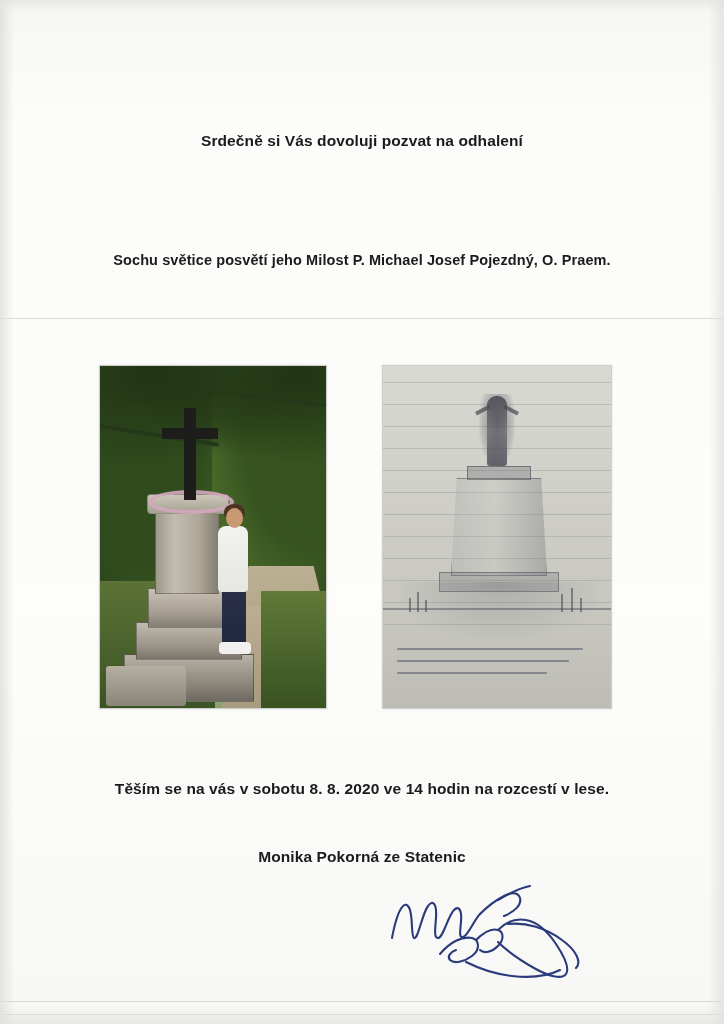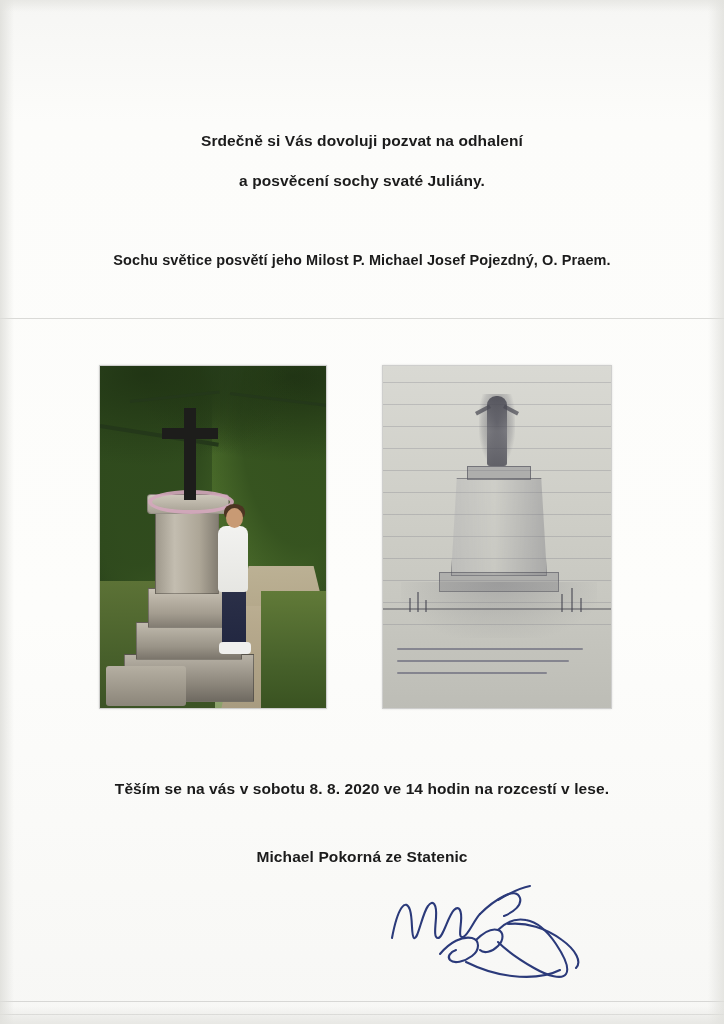--- a/index.html
+++ b/index.html
@@ -296,21 +296,20 @@
 
 <div class="page">
 
   <div class="paper-tint"></div>
 
   <div class="faint-line" style="left:0; right:0; top:318px; width:100%;"></div>
   <div class="faint-line" style="left:0; right:0; top:1001px; width:100%;"></div>
   <div class="faint-line" style="left:0; right:0; top:1014px; width:100%;"></div>
 
   <div class="text-block line-1">Srdečně si Vás dovoluji pozvat na odhalení</div>
-  <div class="text-block line-2">a posvěcení sochy svaté Juliány.</div>
   <div class="text-block line-3">Sochu světice posvětí jeho Milost P. Michael Josef Pojezdný, O. Praem.</div>
 
   <div class="photos">
 
     <div class="photo photo-left">
       <div class="ph-sky"></div>
       <div class="ph-trees-left"></div>
       <div class="ph-trees-right"></div>
       <div class="ph-canopy"></div>
       <div class="ph-branch" style="left:0px; top:58px; width:120px; height:4px; transform:rotate(9deg);"></div>
@@ -370,21 +369,21 @@
 
       <div class="dr-caption">
         <div class="dr-caption-line" style="top:4px; width:186px;"></div>
         <div class="dr-caption-line" style="top:16px; width:172px;"></div>
         <div class="dr-caption-line" style="top:28px; width:150px;"></div>
       </div>
     </div>
   </div>
 
   <div class="text-block line-4">Těším se na vás v sobotu 8. 8. 2020 ve 14 hodin na rozcestí v lese.</div>
-  <div class="text-block line-5">Michael Pokorná ze Statenic</div>
+  <div class="text-block line-5">Monika Pokorná ze Statenic</div>
 
   <div class="signature">
     <svg width="230" height="110" viewBox="0 0 230 110" fill="none" xmlns="http://www.w3.org/2000/svg" aria-hidden="true">
       <g stroke="#2b3a7a" stroke-width="2.1" fill="none" stroke-linecap="round" stroke-linejoin="round">
         <path d="M12 58 C 18 26, 26 18, 30 30 C 33 40, 31 56, 34 58 C 38 60, 42 34, 48 26 C 53 19, 57 24, 56 38 C 55 50, 54 58, 58 58 C 63 58, 68 36, 74 30 C 79 25, 82 30, 81 42 C 80 52, 79 58, 83 57 C 88 56, 94 40, 100 34"></path>
         <path d="M100 34 C 108 26, 116 20, 124 16 C 132 12, 138 12, 140 18 C 142 25, 134 32, 124 36"></path>
         <path d="M118 20 C 128 14, 140 8, 150 6"></path>
         <path d="M60 74 C 70 62, 82 56, 92 58 C 100 60, 100 70, 92 76 C 84 82, 74 84, 70 80 C 67 77, 70 72, 76 70"></path>
         <path d="M96 60 C 104 52, 112 48, 118 50 C 124 52, 124 60, 118 66 C 112 72, 104 74, 100 70"></path>
         <path d="M118 50 C 126 42, 136 38, 146 40 C 158 42, 168 52, 176 64 C 184 76, 190 88, 186 94 C 182 100, 168 96, 154 88 C 140 80, 126 70, 118 62"></path>

